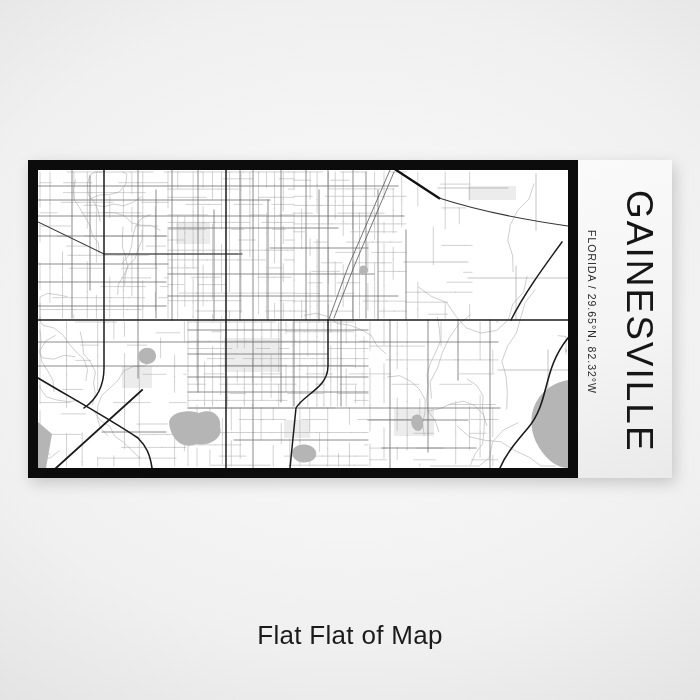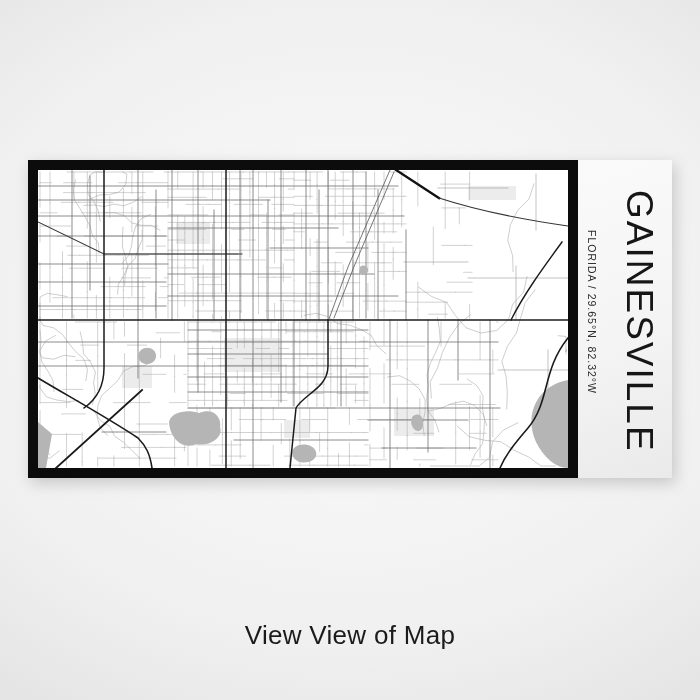--- a/index.html
+++ b/index.html
@@ -61,13 +61,13 @@
         <path d="M524,72C505,98 486,124 473,150" fill="none" stroke="#1b1b1b" stroke-width="1.4" stroke-linecap="square"></path>
         <path d="M530,168C504,200 512,232 490,258C478,272 468,284 462,298" fill="none" stroke="#1b1b1b" stroke-width="1.6" stroke-linecap="square"></path>
       </svg>
   </div>
   <div class="panel">
     <div class="panel-title">GAINESVILLE</div>
     <div class="panel-subtitle">FLORIDA / 29.65°N, 82.32°W</div>
   </div>
 </div>
 
-<div class="caption">View View of Map</div>
+<div class="caption">Flat Flat of Map</div>
 
 </body></html>

